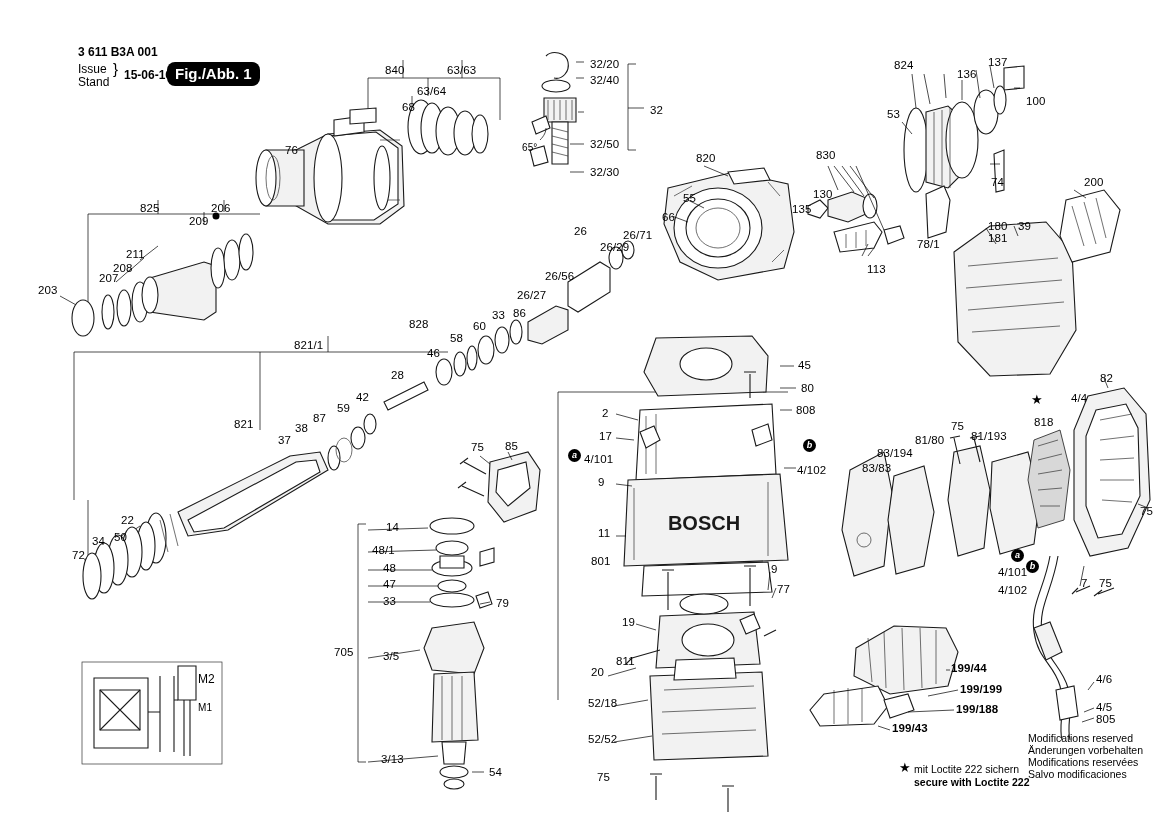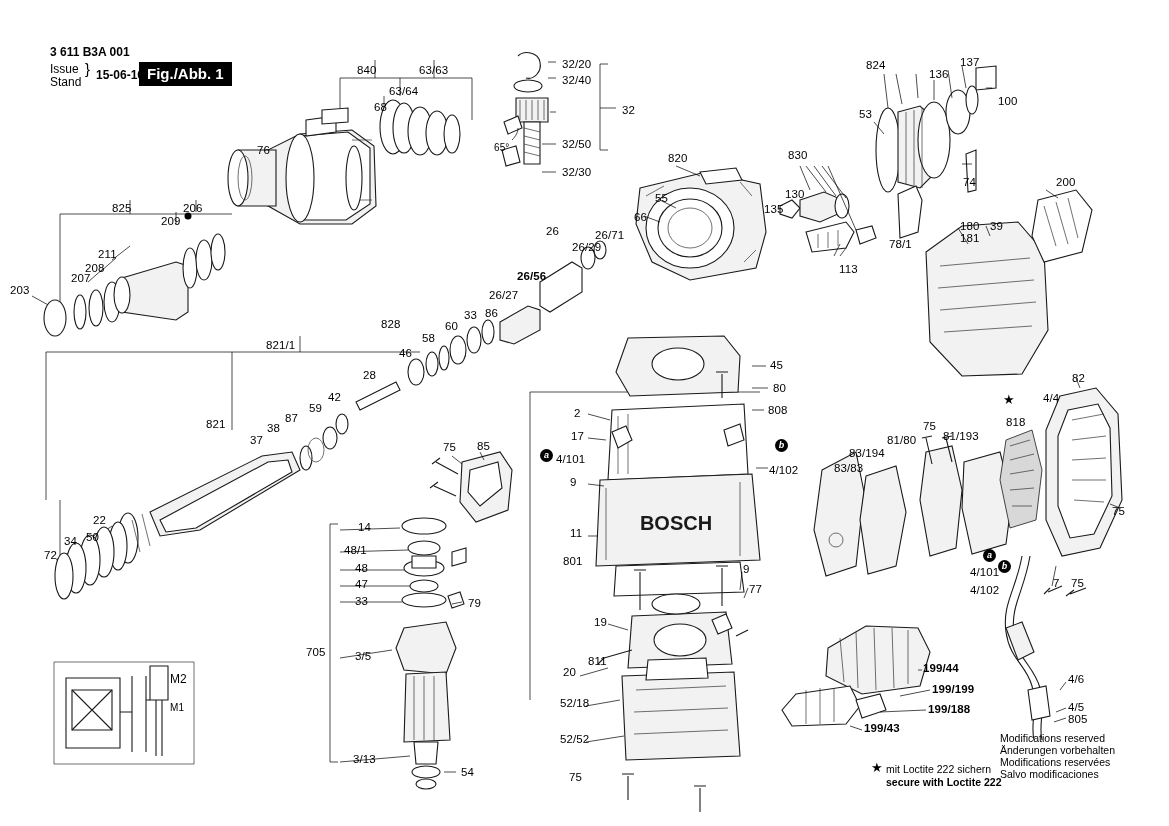--- a/index.html
+++ b/index.html
@@ -1,18 +1,18 @@
 <!DOCTYPE html>
 <html><head>
 <meta charset="utf-8">
 <style>
   html,body{margin:0;padding:0;background:#ffffff;}
   body{width:1169px;height:826px;position:relative;overflow:hidden;
        font-family:"Liberation Sans", sans-serif;color:#000;}
-  #sheet{position:absolute;inset:0;}
+  #sheet{position:absolute;inset:0;margin-left:28px;}
   .lbl{position:absolute;font-size:11.5px;line-height:12px;white-space:pre;letter-spacing:.1px;}
   .bold{font-weight:bold;}
   .hdr{position:absolute;font-size:12px;line-height:13px;white-space:pre;}
   .figbox{position:absolute;background:#000;color:#fff;font-weight:bold;
           font-size:15px;padding:3px 8px 4px 8px;}
   .brace{position:absolute;font-size:15px;}
   .note{position:absolute;font-size:10.5px;line-height:12.5px;white-space:pre;}
   .star{position:absolute;font-size:13px;}
   svg{position:absolute;left:0;top:0;}
   .ln{stroke:#000;stroke-width:.7;fill:none;}
@@ -28,21 +28,21 @@
 </head>
 <body>
 
 <div id="sheet">
 
   <div class="hdr bold" style="left:50px;top:46px;">3 611 B3A 001</div>
   <div class="hdr" style="left:50px;top:63px;">Issue</div>
   <div class="hdr" style="left:50px;top:76px;">Stand</div>
   <div class="brace" style="left:85px;top:60px;">}</div>
   <div class="hdr bold" style="left:96px;top:69px;">15-06-16</div>
-  <div class="figbox" style="left:139px;top:62px;">Fig./Abb. 1</div>
+  <div class="figbox" style="left:139px;top:62px;border-radius:8px;">Fig./Abb. 1</div>
 
   <div class="note" style="left:1000px;top:732px;">Modifications reserved</div>
   <div class="note" style="left:1000px;top:744px;">Änderungen vorbehalten</div>
   <div class="note" style="left:1000px;top:756px;">Modifications reservées</div>
   <div class="note" style="left:1000px;top:768px;">Salvo modificaciones</div>
 
   <div class="star" style="left:871px;top:760px;">★</div>
   <div class="note" style="left:886px;top:763px;">mit Loctite 222 sichern</div>
   <div class="note bold" style="left:886px;top:776px;">secure with Loctite 222</div>
 
@@ -354,21 +354,21 @@
   <div class="lbl" style="left:963px;top:176px;">74</div>
   <div class="lbl" style="left:889px;top:238px;">78/1</div>
   <div class="lbl" style="left:1056px;top:176px;">200</div>
   <div class="lbl" style="left:960px;top:220px;">180</div>
   <div class="lbl" style="left:960px;top:232px;">181</div>
   <div class="lbl" style="left:990px;top:220px;">39</div>
   <div class="lbl" style="left:1072px;top:372px;">82</div>
   <div class="lbl" style="left:546px;top:225px;">26</div>
   <div class="lbl" style="left:595px;top:229px;">26/71</div>
   <div class="lbl" style="left:572px;top:241px;">26/29</div>
-  <div class="lbl" style="left:517px;top:270px;font-weight:bold;">26/56</div>
+  <div class="lbl" style="left:517px;top:270px;">26/56</div>
   <div class="lbl" style="left:489px;top:289px;">26/27</div>
   <div class="lbl" style="left:381px;top:318px;">828</div>
   <div class="lbl" style="left:464px;top:309px;">33</div>
   <div class="lbl" style="left:485px;top:307px;">86</div>
   <div class="lbl" style="left:445px;top:320px;">60</div>
   <div class="lbl" style="left:422px;top:332px;">58</div>
   <div class="lbl" style="left:399px;top:347px;">46</div>
   <div class="lbl" style="left:266px;top:339px;">821/1</div>
   <div class="lbl" style="left:363px;top:369px;">28</div>
   <div class="lbl" style="left:328px;top:391px;">42</div>

